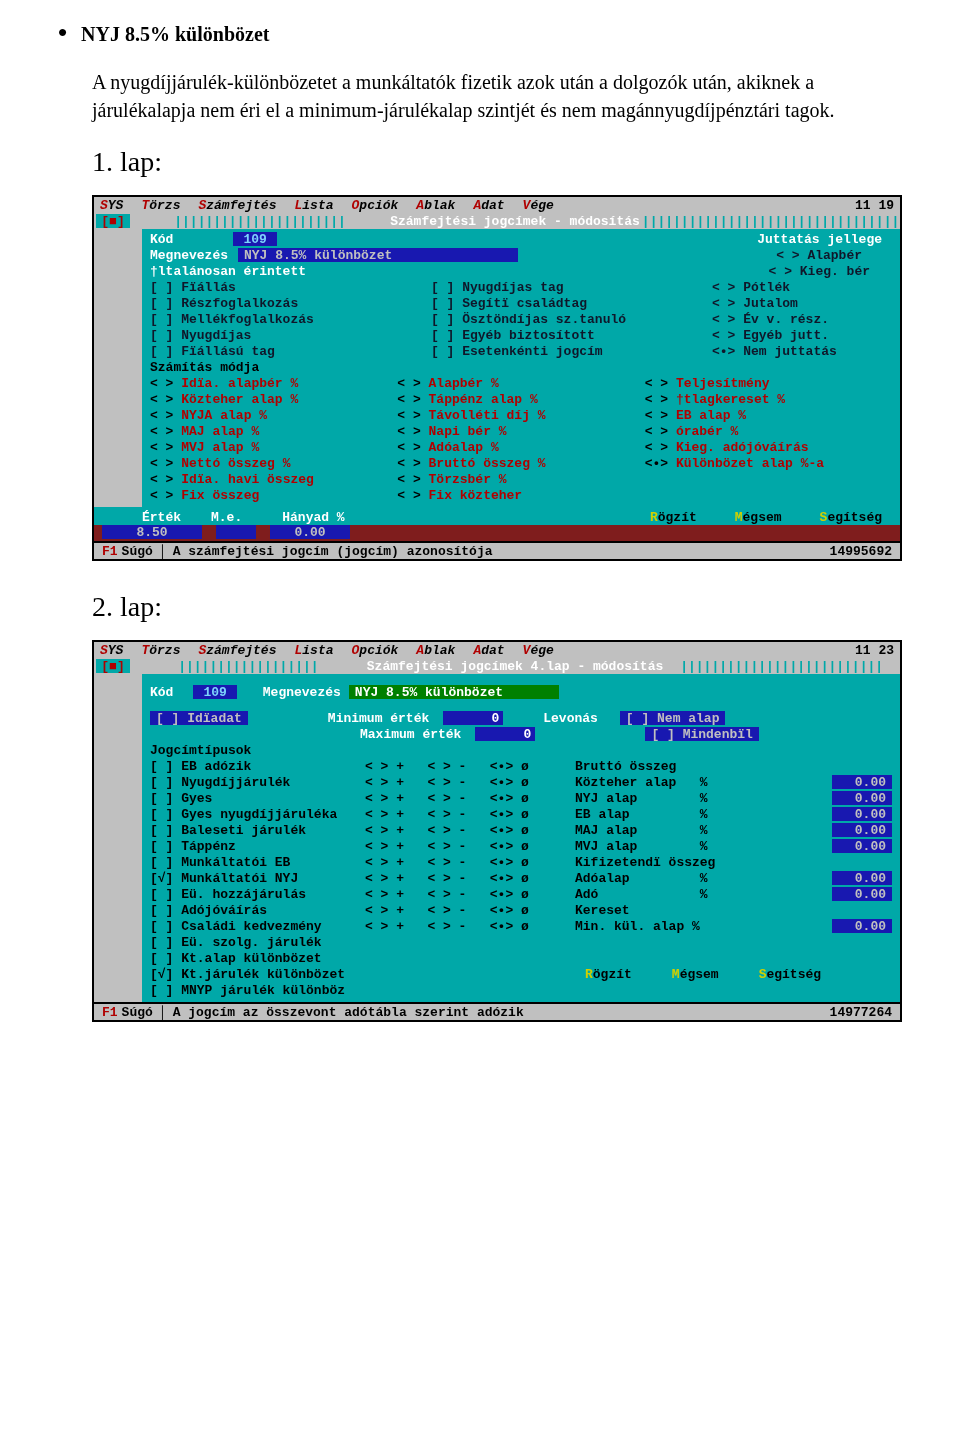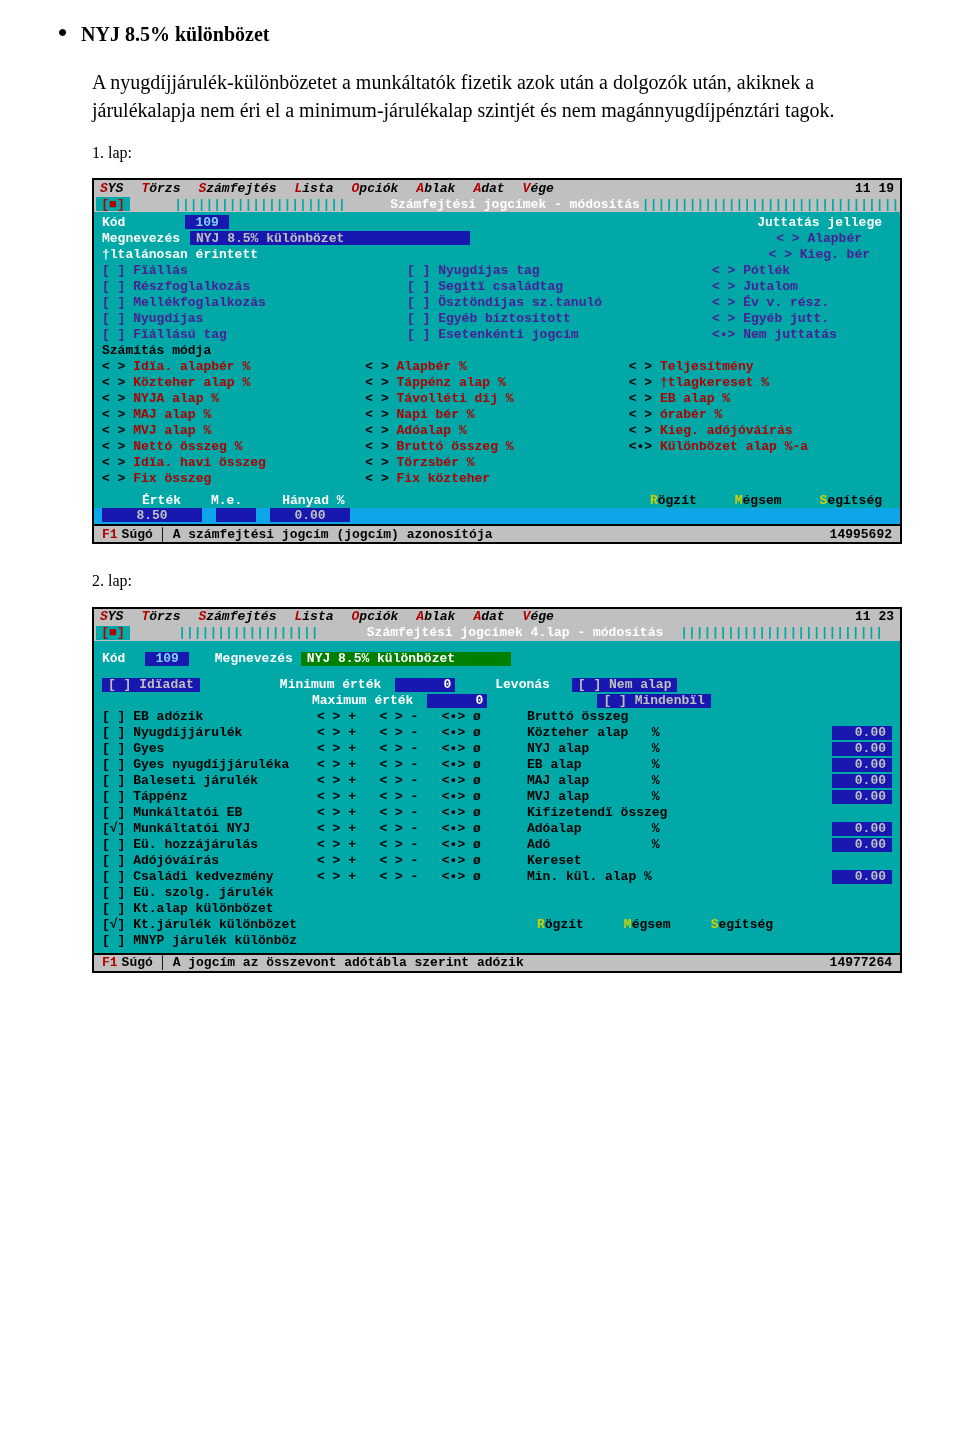--- a/index.html
+++ b/index.html
@@ -20,21 +20,21 @@
     align-items: flex-start;
     gap: 14px;
     margin-bottom: 20px;
     margin-left: 10px;
   }
   .bullet-dot { font-size: 26px; line-height: 1; }
   .paragraph {
     margin: 0 0 18px 44px;
     font-size: 20px;
   }
-  .lap-label { margin: 0 0 14px 44px; font-size: 16px; }
+  .lap-label { margin: 0 0 14px 44px; font-size: 28px; }
   .dos-window {
     margin: 0 0 26px 44px;
     width: 810px;
     background: #c0c0c0;
     font-family: "Courier New", monospace;
     font-size: 13px;
     line-height: 15px;
     letter-spacing: 0px;
     position: relative;
     border: 2px solid #000;
@@ -80,30 +80,31 @@
     flex: 1;
     color: #00a8a8;
     overflow: hidden;
     white-space: nowrap;
     padding: 0 2px;
   }
   .panel {
     background: #00a8a8;
     color: #000;
     padding: 2px 8px 4px 8px;
+    margin-left: 48px;
   }
   .row { display: flex; align-items: center; height: 16px; white-space: pre; }
   .lbl { color: #fff; font-weight: bold; }
   .blk { color: #000; font-weight: bold; }
   .sectionhdr {
     color: #000000; font-weight: bold;
     height: 16px; display:flex; align-items:center;
   }
   .brk { color: #000; font-weight: bold; }
-  .opt-dark { color: #4c1d95; font-weight: bold; }
+  .opt-dark { color: #0f172a; font-weight: bold; }
   .opt-red  { color: #b00000; font-weight: bold; }
   .codefld {
     background: #1818b0; color: #7dd3fc; font-weight: bold;
     display: inline-flex; align-items: center; padding: 0 10px; height: 14px;
   }
   .txtfld {
     background: #1818b0; color: #c0c0c0; font-weight: bold;
     display: inline-flex; align-items: center; padding: 0 6px; height: 14px;
   }
   .zerofld { color:#fff; background:#1818b0; font-weight:bold; padding:0 4px; display:inline-flex; align-items:center; height:14px; justify-content:flex-end;}
@@ -264,21 +265,21 @@
     <span class="btn">
         <span class="hot">M</span>
         <span>égsem</span>
       </span>
     <span style="width:18px"></span>
     <span class="btn">
         <span class="hot">S</span>
         <span>egítség</span>
       </span>
   </div>
-  <div style="background:#0ea5e9;display:flex;height:16px;align-items:center;padding:0 8px 2px 8px;">
+  <div style="background:#7f1d1d;display:flex;height:16px;align-items:center;padding:0 8px 2px 8px;">
     <span class="valbox" style="min-width:100px">8.50</span>
     <span style="width:14px"></span>
     <span class="valbox" style="min-width:40px"></span>
     <span style="width:14px"></span>
     <span class="valbox" style="min-width:80px">0.00</span>
     <span class="spacer"></span>
   </div>
 
   <div class="statusbar">
     <span class="f1">F1</span>
@@ -336,20 +337,21 @@
     </div>
     <div class="row">
       <span style="width:210px"></span>
       <span class="lbl">Maximum érték</span>
       <span style="width:14px"></span>
       <span class="zerofld" style="min-width:60px">0</span>
       <span style="width:110px"></span>
       <span class="txtfld">[ ] Mindenbïl</span>
     </div>
 
+    <div class="sectionhdr">Jogcímtípusok</div>
 
     <div id="w2rows">
         <div class="jogrow"><span class="jlabel blk">[ ] EB adózik</span><span class="jops">&lt; &gt; +   &lt; &gt; -   &lt;•&gt; ø</span><span class="jright"><span class="blk">Bruttó összeg</span></span></div>
         <div class="jogrow"><span class="jlabel blk">[ ] Nyugdíjjárulék</span><span class="jops">&lt; &gt; +   &lt; &gt; -   &lt;•&gt; ø</span><span class="jright"><span class="blk">Közteher alap   %</span><span class="pctfld">0.00</span></span></div>
         <div class="jogrow"><span class="jlabel blk">[ ] Gyes</span><span class="jops">&lt; &gt; +   &lt; &gt; -   &lt;•&gt; ø</span><span class="jright"><span class="blk">NYJ alap        %</span><span class="pctfld">0.00</span></span></div>
         <div class="jogrow"><span class="jlabel blk">[ ] Gyes nyugdíjjáruléka</span><span class="jops">&lt; &gt; +   &lt; &gt; -   &lt;•&gt; ø</span><span class="jright"><span class="blk">EB alap         %</span><span class="pctfld">0.00</span></span></div>
         <div class="jogrow"><span class="jlabel blk">[ ] Baleseti járulék</span><span class="jops">&lt; &gt; +   &lt; &gt; -   &lt;•&gt; ø</span><span class="jright"><span class="blk">MAJ alap        %</span><span class="pctfld">0.00</span></span></div>
         <div class="jogrow"><span class="jlabel blk">[ ] Táppénz</span><span class="jops">&lt; &gt; +   &lt; &gt; -   &lt;•&gt; ø</span><span class="jright"><span class="blk">MVJ alap        %</span><span class="pctfld">0.00</span></span></div>
         <div class="jogrow"><span class="jlabel blk">[ ] Munkáltatói EB</span><span class="jops">&lt; &gt; +   &lt; &gt; -   &lt;•&gt; ø</span><span class="jright"><span class="blk">Kifizetendï összeg</span></span></div>
         <div class="jogrow"><span class="jlabel blk">[√] Munkáltatói NYJ</span><span class="jops">&lt; &gt; +   &lt; &gt; -   &lt;•&gt; ø</span><span class="jright"><span class="blk">Adóalap         %</span><span class="pctfld">0.00</span></span></div>

